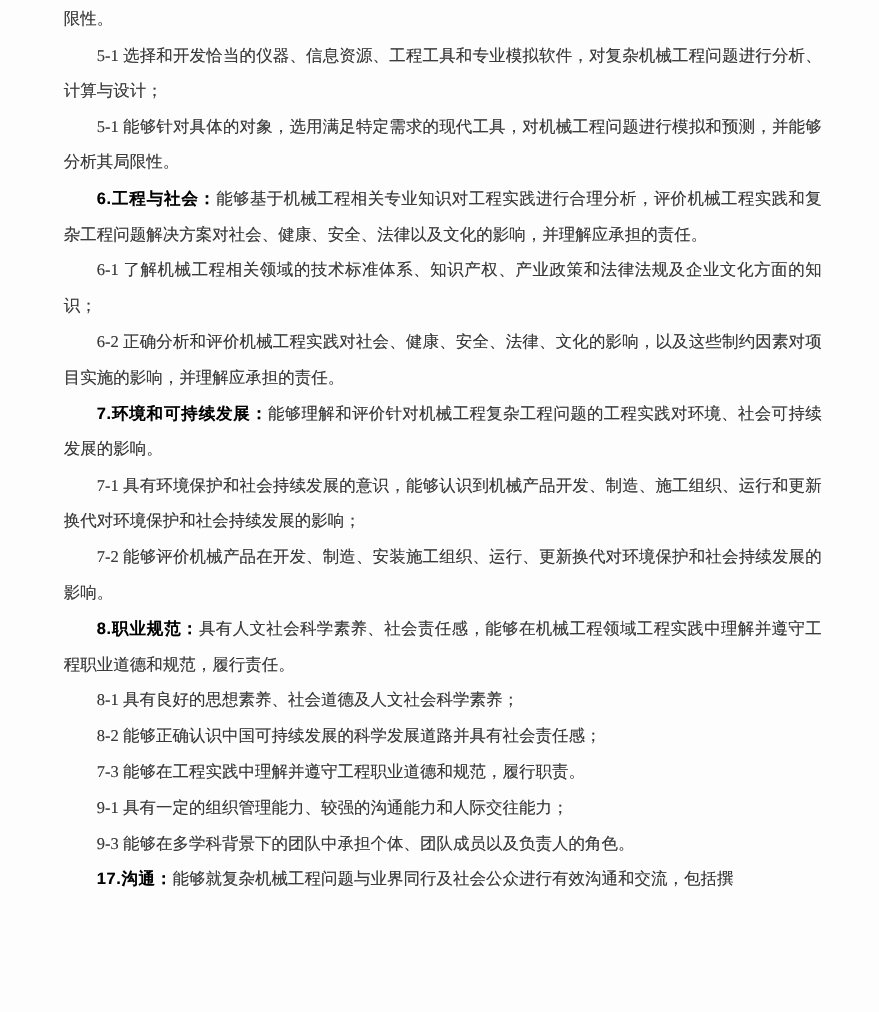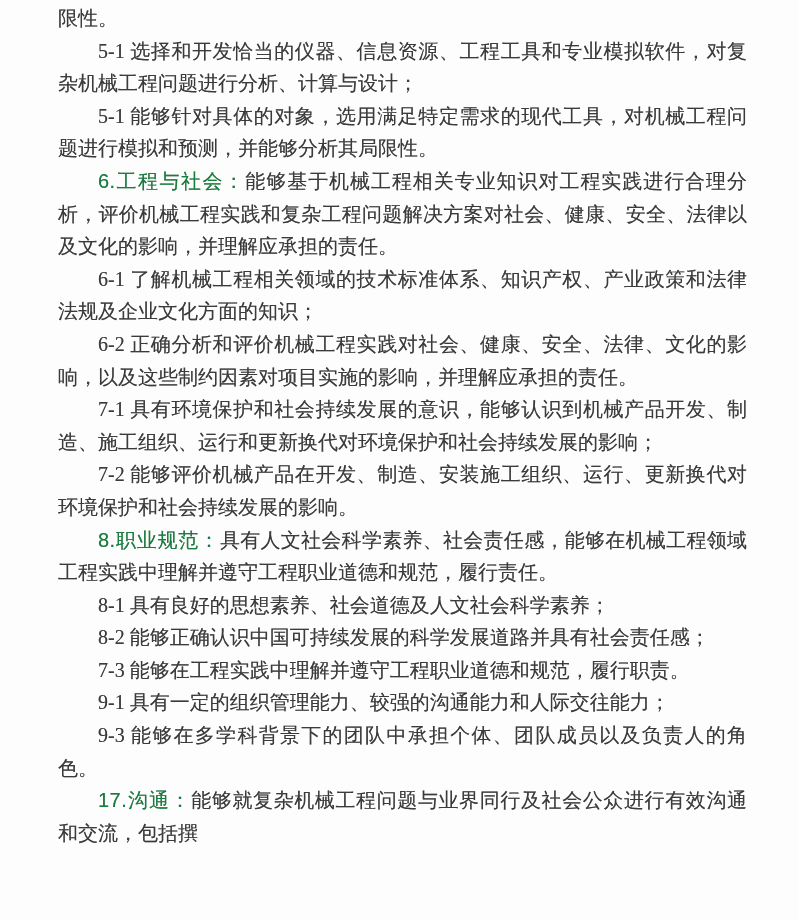--- a/index.html
+++ b/index.html
@@ -9,53 +9,54 @@
   }
   .page {
     position: relative;
     box-sizing: border-box;
     width: 799px;
     height: 920px;
     padding: 2px 52px 0 58px;
     background: #fdfdfd;
     overflow: hidden;
     font-family: "Liberation Serif", "DejaVu Serif", serif;
-    font-size: 20px;
+    font-size: 15px;
     line-height: 32.6px;
     color: #3b3b3b;
     text-align: justify;
   }
   .para {
     margin: 0;
     padding: 0;
     text-indent: 2em;
     
     text-shadow: 0 0 0.4px rgba(60,60,60,0.55);
   }
   .para.continuation {
     text-indent: 0;
   }
   .lead {
     font-family: "Liberation Sans", "DejaVu Sans", sans-serif;
-    font-weight: 400;
-    color: #15803d;
+    font-weight: 700;
+    color: #000000;
     letter-spacing: 0.5px;
   }
 </style>
 </head>
 <body>
 
 <div class="page">
   <div>
       <p class="para continuation"><span>限性。</span></p>
       <p class="para"><span>5-1 选择和开发恰当的仪器、信息资源、工程工具和专业模拟软件，对复杂机械工程问题进行分析、计算与设计；</span></p>
       <p class="para"><span>5-1 能够针对具体的对象，选用满足特定需求的现代工具，对机械工程问题进行模拟和预测，并能够分析其局限性。</span></p>
       <p class="para"><b class="lead">6.工程与社会：</b><span>能够基于机械工程相关专业知识对工程实践进行合理分析，评价机械工程实践和复杂工程问题解决方案对社会、健康、安全、法律以及文化的影响，并理解应承担的责任。</span></p>
       <p class="para"><span>6-1 了解机械工程相关领域的技术标准体系、知识产权、产业政策和法律法规及企业文化方面的知识；</span></p>
       <p class="para"><span>6-2 正确分析和评价机械工程实践对社会、健康、安全、法律、文化的影响，以及这些制约因素对项目实施的影响，并理解应承担的责任。</span></p>
+      <p class="para"><b class="lead">7.环境和可持续发展：</b><span>能够理解和评价针对机械工程复杂工程问题的工程实践对环境、社会可持续发展的影响。</span></p>
       <p class="para"><span>7-1 具有环境保护和社会持续发展的意识，能够认识到机械产品开发、制造、施工组织、运行和更新换代对环境保护和社会持续发展的影响；</span></p>
       <p class="para"><span>7-2 能够评价机械产品在开发、制造、安装施工组织、运行、更新换代对环境保护和社会持续发展的影响。</span></p>
       <p class="para"><b class="lead">8.职业规范：</b><span>具有人文社会科学素养、社会责任感，能够在机械工程领域工程实践中理解并遵守工程职业道德和规范，履行责任。</span></p>
       <p class="para"><span>8-1 具有良好的思想素养、社会道德及人文社会科学素养；</span></p>
       <p class="para"><span>8-2 能够正确认识中国可持续发展的科学发展道路并具有社会责任感；</span></p>
       <p class="para"><span>7-3 能够在工程实践中理解并遵守工程职业道德和规范，履行职责。</span></p>
       <p class="para"><span>9-1 具有一定的组织管理能力、较强的沟通能力和人际交往能力；</span></p>
       <p class="para"><span>9-3 能够在多学科背景下的团队中承担个体、团队成员以及负责人的角色。</span></p>
       <p class="para"><b class="lead">17.沟通：</b><span>能够就复杂机械工程问题与业界同行及社会公众进行有效沟通和交流，包括撰</span></p>
     </div>

